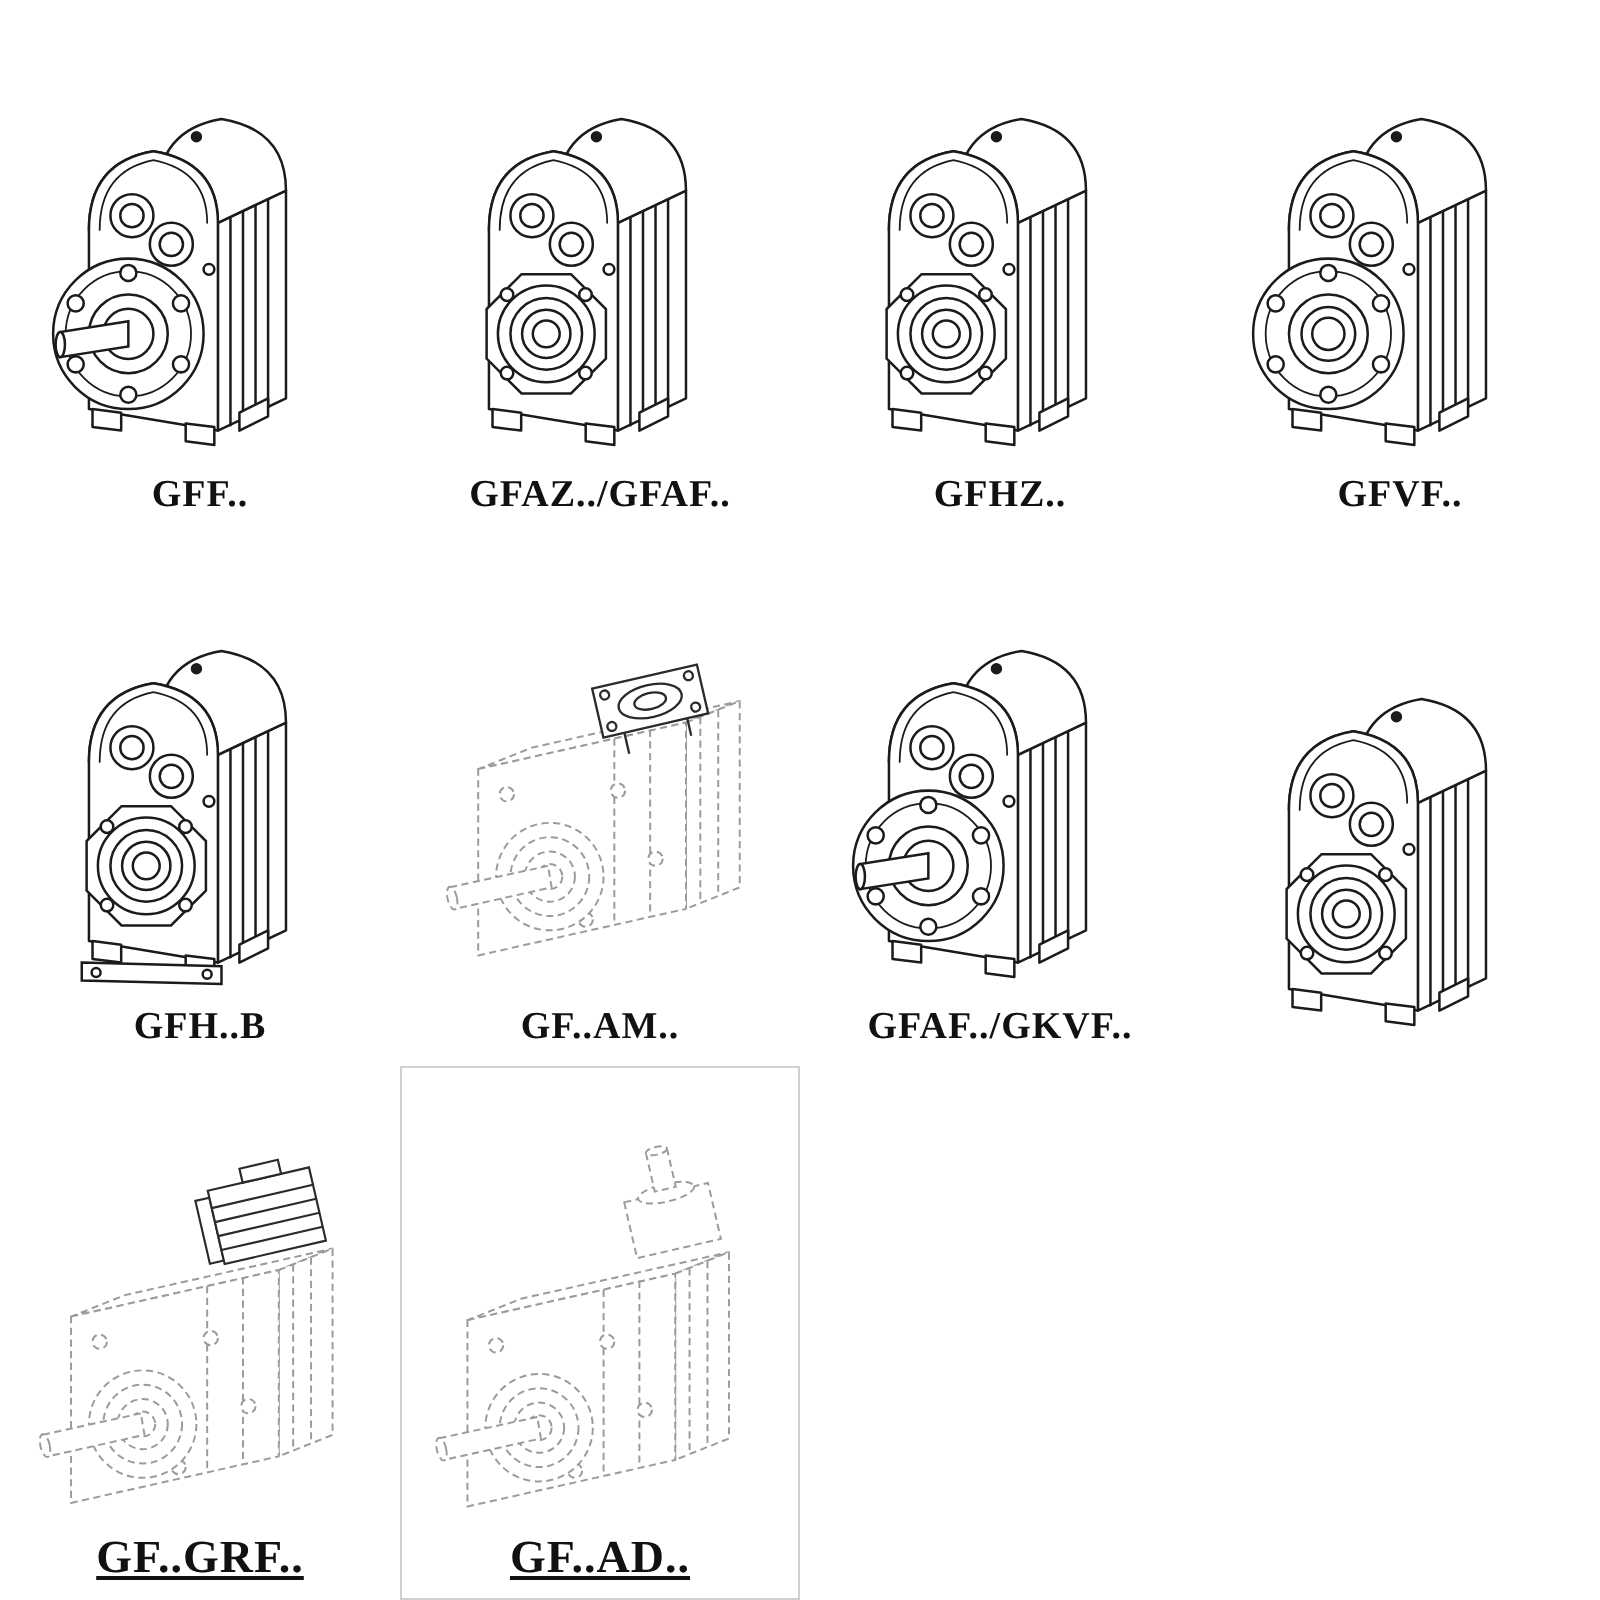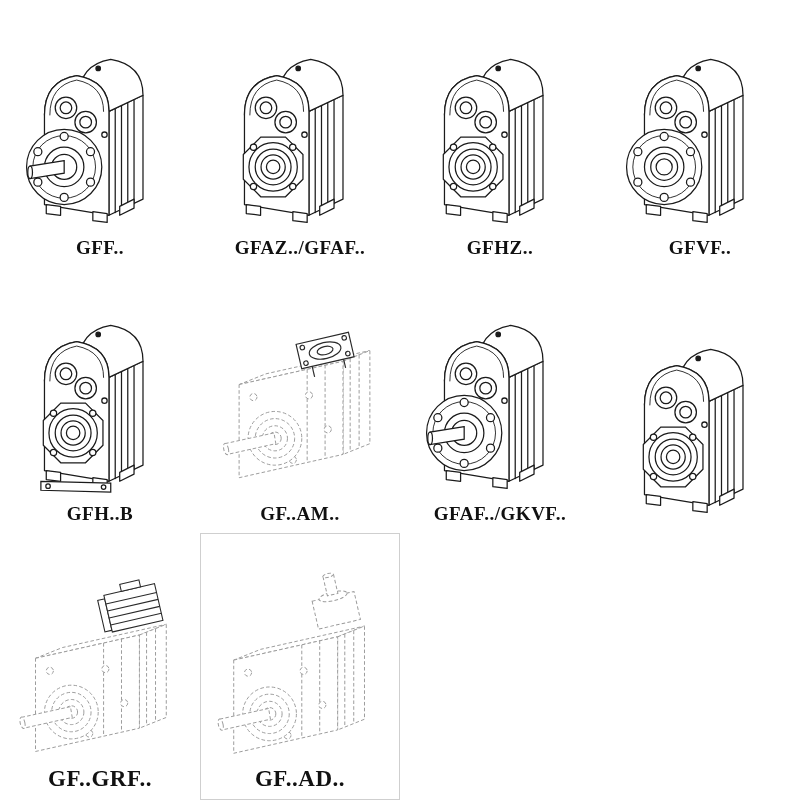--- a/index.html
+++ b/index.html
@@ -26,21 +26,21 @@
   .drawing { flex:0 0 auto; display:block; }
   .drawing.solid { width:162px; height:206px; }
   .drawing.iso   { width:198px; height:206px; }
   .label {
     font-weight:700;
     font-size:19px;
     letter-spacing:0.5px;
     color:#111111;
     white-space:nowrap;
   }
-  .label.lg { font-size:23px; }
+  .label.lg { font-size:23px;text-decoration:underline; }
 </style>
 </head>
 <body>
 
 <svg width="0" height="0" style="position:absolute" aria-hidden="true">
   <defs>
 
     <symbol id="sym-body" viewBox="0 0 180 230">
       <g fill="#ffffff" stroke="#1b1b1b" stroke-width="1.4" stroke-linejoin="round" stroke-linecap="round">
         <path d="M100,92 L138,74 L138,190 L100,208 Z"></path>

